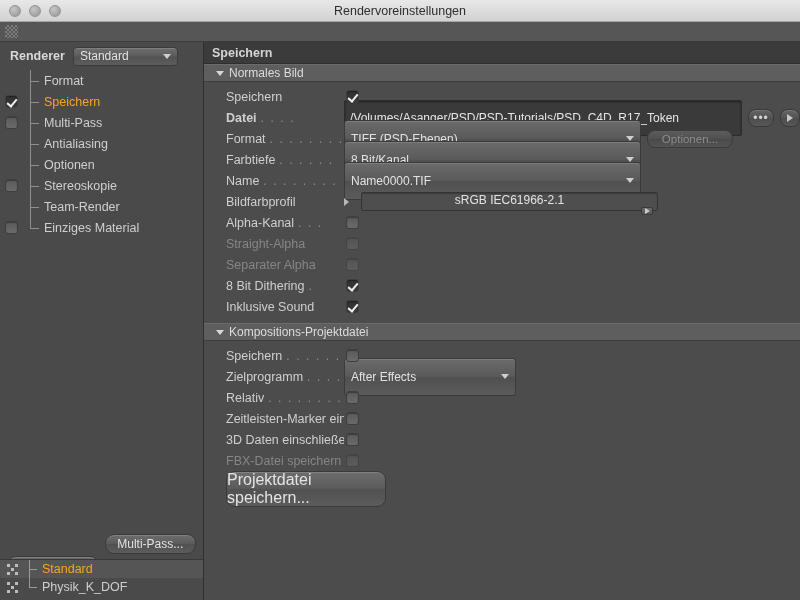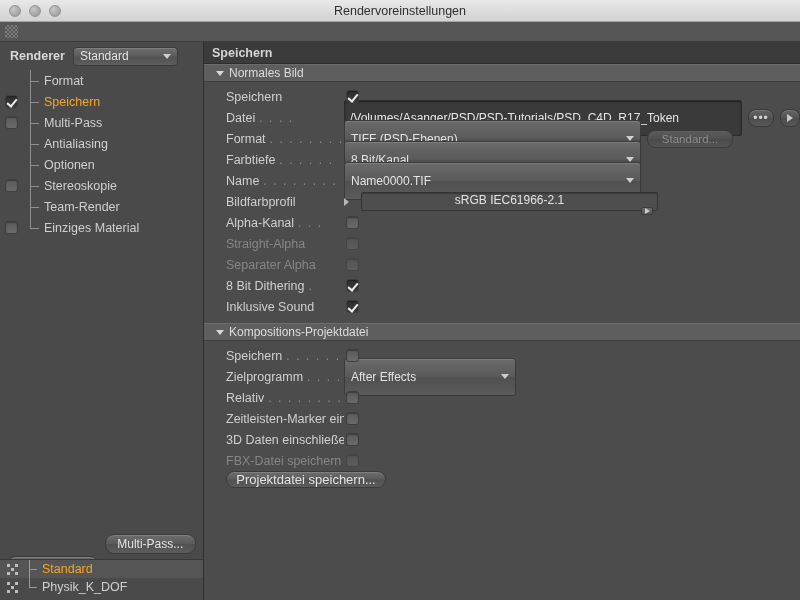--- a/index.html
+++ b/index.html
@@ -227,21 +227,21 @@
 
   .row {
     height: 21px;
     display: flex; align-items: center;
     padding-left: 22px;
     font-size: 12.5px;
   }
   .lbl {
     color: #cfcfcf; white-space: nowrap;
   }
-  .lbl.bold { font-weight: normal; }
+  .lbl.bold { font-weight: bold; }
   .lbl.dim { color: #868686; }
   .dots {
     flex: 0 0 auto;
     color: #8e8e8e;
     letter-spacing: 1.6px;
     font-size: 12px;
     overflow: hidden;
     white-space: nowrap;
     margin-left: 4px;
   }
@@ -341,23 +341,23 @@
     border-radius: 8px;
     height: 18px; width: 86px;
     display: flex; align-items: center; justify-content: center;
     color: #8d8d8d; font-size: 11.5px;
   }
 
   .save-btn {
     background: linear-gradient(to bottom, #6d6d6d 0%, #5b5b5b 48%, #515151 52%, #5c5c5c 100%);
     border: 1px solid #3a3a3a;
     border-radius: 9px;
-    height: 17px; width: 160px;
+    height: 36px; width: 160px;
     display: flex; align-items: center; justify-content: center;
-    color: #e4e4e4; font-size: 13px;
+    color: #e4e4e4; font-size: 16px;
     box-shadow: inset 0 1px 0 rgba(255,255,255,.14);
     margin-left: 22px;
   }
 
   .pad-cb { margin-left: 2px; }
 </style>
 </head>
 <body>
 
 <div id="window">
@@ -510,21 +510,21 @@
             <div class="row">
               <div class="lbl-wrap">
                 <span class="lbl">Format</span>
                 <span class="dots">. . . . . . . .</span>
               </div>
               <div class="field-area">
                 <div class="sel-combo w-format">
                   <span>TIFF (PSD-Ebenen)</span>
                   <span class="caret"></span>
                 </div>
-                <div class="opt-btn">Standard...</div>
+                <div class="opt-btn">Optionen...</div>
               </div>
             </div>
             <div class="row">
               <div class="lbl-wrap">
                 <span class="lbl">Farbtiefe</span>
                 <span class="dots">. . . . . .</span>
               </div>
               <div class="field-area">
                 <div class="sel-combo w-format">
                   <span>8 Bit/Kanal</span>

